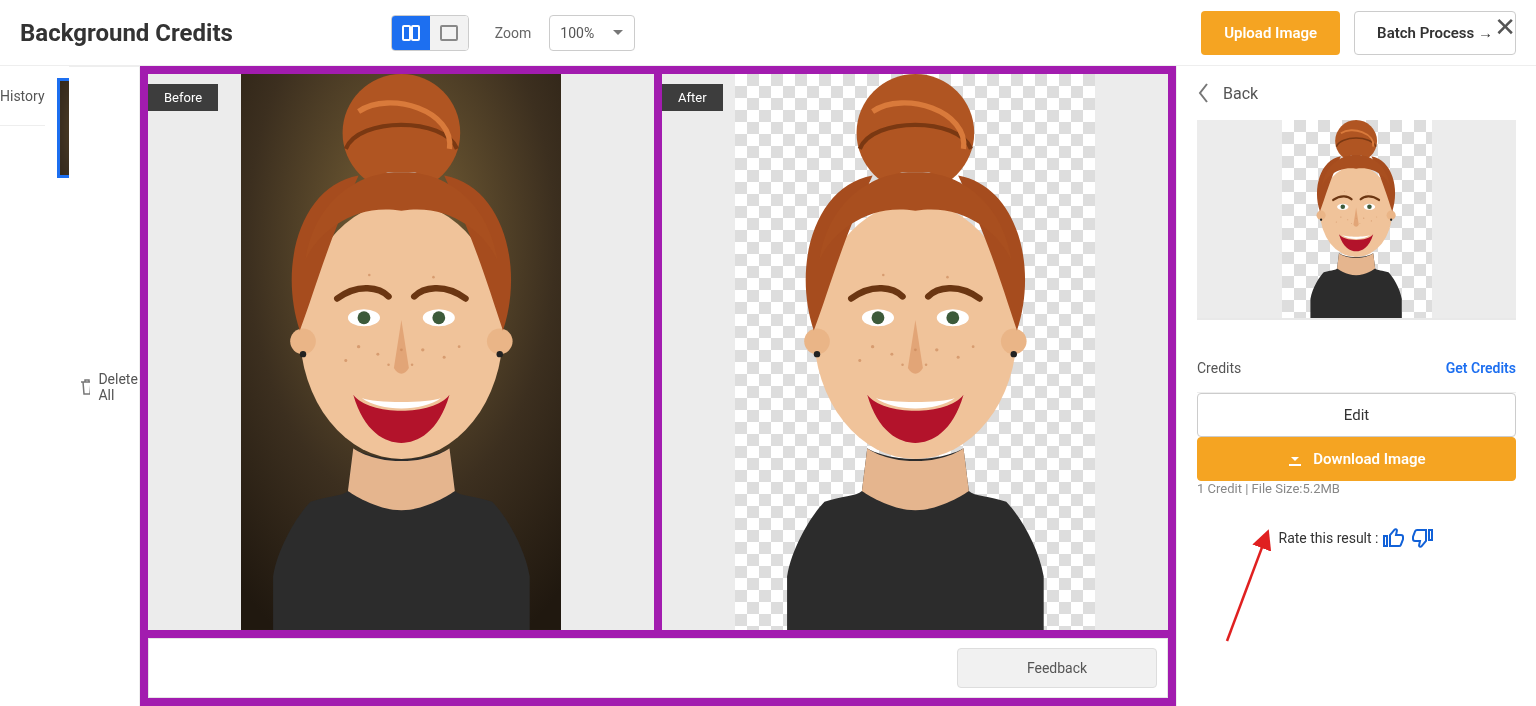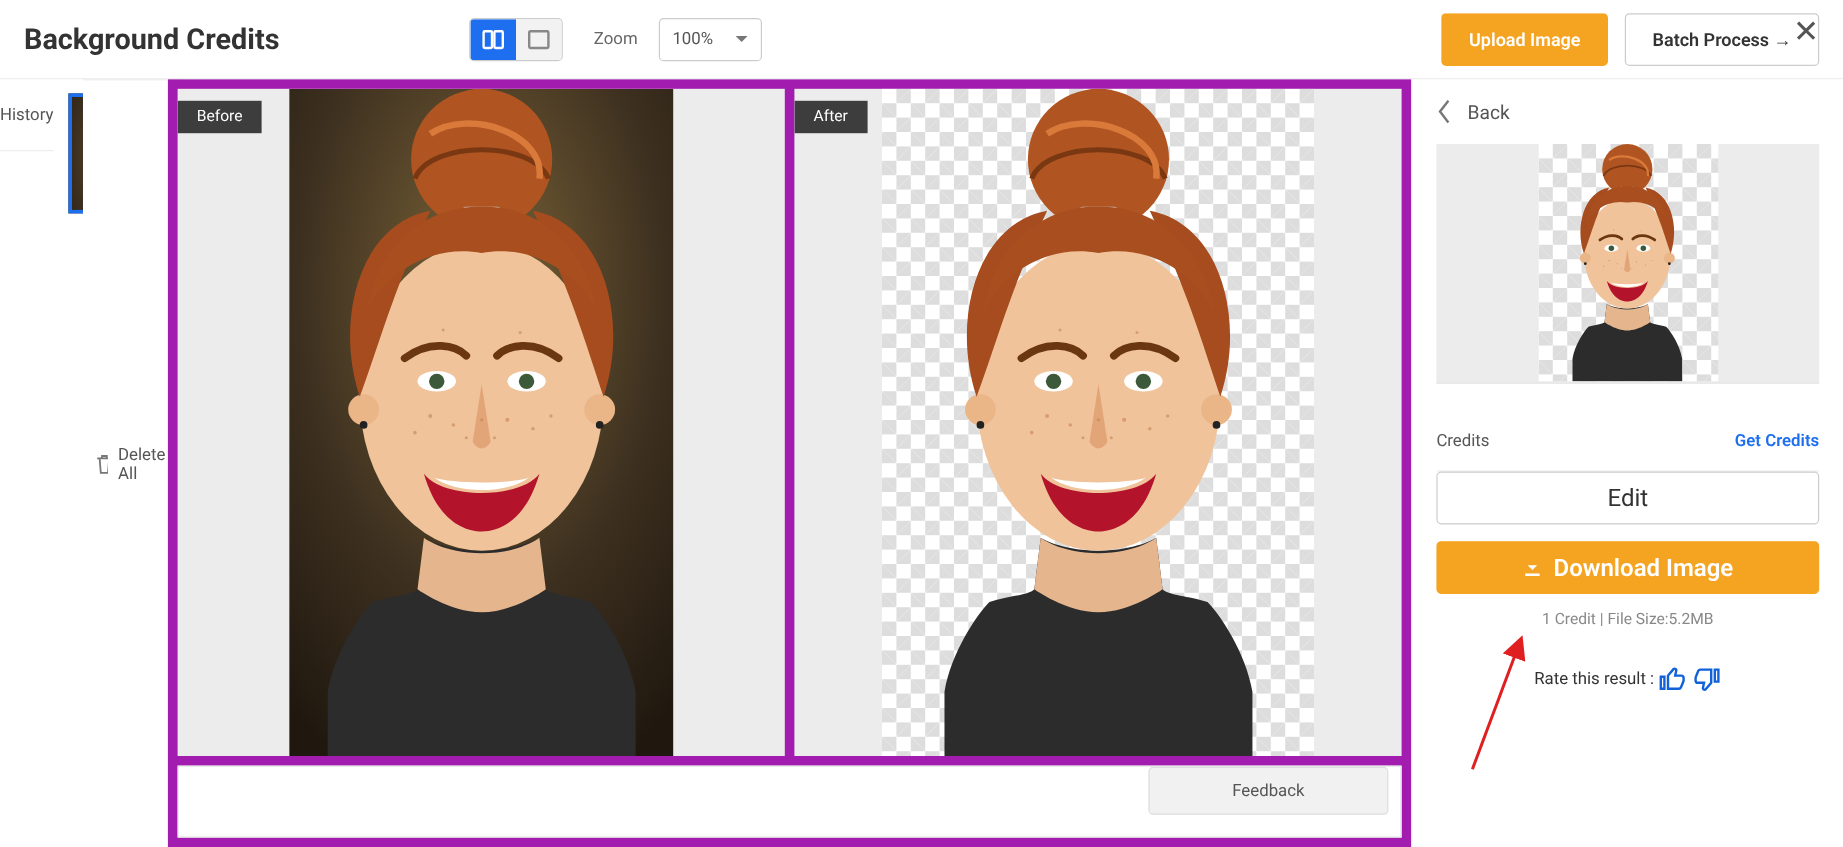--- a/index.html
+++ b/index.html
@@ -64,21 +64,21 @@
       width: 360px; height: 100%;
       background-image:
         linear-gradient(45deg, #ddd 25%, transparent 25%),
         linear-gradient(-45deg, #ddd 25%, transparent 25%),
         linear-gradient(45deg, transparent 75%, #ddd 75%),
         linear-gradient(-45deg, transparent 75%, #ddd 75%);
       background-size: 24px 24px;
       background-position: 0 0, 0 12px, 12px -12px, -12px 0;
       background-color: #fff;
     }
-    .bottom-bar { display: flex; justify-content: flex-end; background: #fff; border: 1px solid #e5e5e5; padding: 0 10px; }
+    .bottom-bar { display: flex; justify-content: flex-end; align-items: center; background: #fff; border: 1px solid #e5e5e5; padding: 0 10px; }
     .feedback-btn { width: 200px; height: 40px; background: #f1f1f1; border: 1px solid #ddd; color: #555; display: flex; justify-content: center; align-items: center; cursor: pointer; border-radius: 4px; }
 
     
     .portrait { position: relative; z-index: 2; }
     .panel .portrait { height: 100%; }
 
     
     .detail { padding: 16px 20px; overflow: auto; border-left: 1px solid #eee; }
     .back-row { display: flex; align-items: center; gap: 12px; cursor: pointer; color: #555; margin-bottom: 16px; }
     .back-row svg { stroke: #777; }
@@ -87,26 +87,26 @@
       display: flex; justify-content: center; align-items: flex-start; overflow: hidden;
       margin-bottom: 24px;
       border-bottom: 2px solid #e9e9e9;
     }
     .detail-preview .checker { width: 150px; height: 100%; }
     .credit-title { color: #333; font-size: 16px; display: flex; align-items: center; gap: 8px; }
     .help-icon { width: 18px; height: 18px; border-radius: 50%; background: #777; color: #fff; display: inline-flex; align-items: center; justify-content: center; font-size: 12px; font-weight: 700; cursor: pointer; }
     .credit-row { display: flex; justify-content: space-between; align-items: center; padding: 16px 0; border-bottom: 1px solid #eee; }
     .get-credits { color: #1d6ff0; font-weight: 600; cursor: pointer; }
     .full-btn {
-      width: 100%; height: 44px; border-radius: 4px; margin-bottom: 14px;
-      display: flex; justify-content: center; align-items: center; font-size: 20px; gap: 10px; cursor: pointer;
+      width: 100%; height: 44px; border-radius: 4px; 
+      display: flex; justify-content: center; align-items: center; font-size: 15px; gap: 10px; cursor: pointer;
     }
     .full-btn.outline { border: 1px solid #ccc; color: #333; background: #fff; }
     .full-btn.primary { background: #f5a422; color: #fff; font-weight: 600; border: 1px solid #f5a422; }
-    .file-info { text-align: center; color: #888; font-size: 13px; margin-bottom: 30px; }
+    .file-info { text-align: left; color: #888; font-size: 13px; margin-bottom: 30px; }
     .rate-row { display: flex; justify-content: center; align-items: center; gap: 4px; color: #333; }
     .rate-row .thumb-btn { width: 24px; height: 24px; cursor: pointer; display: inline-flex; }
     .rate-row .thumb-btn svg { stroke: #1161d8; fill: none; stroke-width: 2; }
     .annotation-arrow { position: absolute; pointer-events: none; }
   </style>
 </head>
 <body>
 
 <svg width="0" height="0" style="position:absolute">
   <defs>

